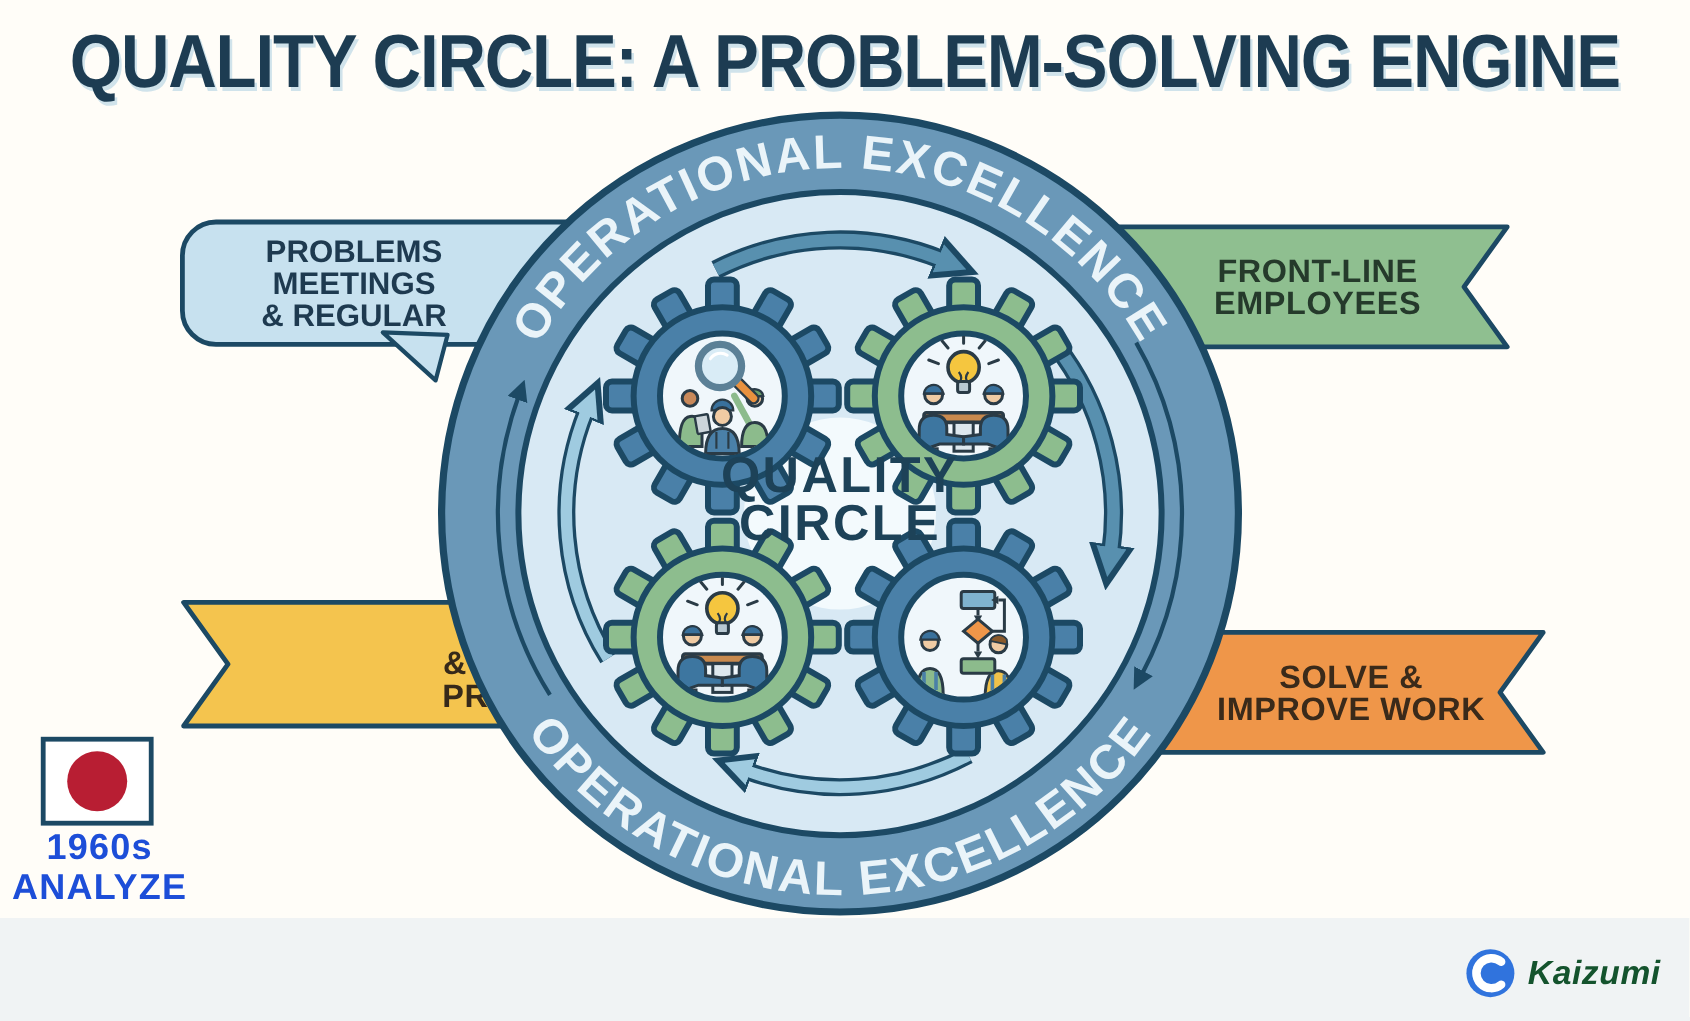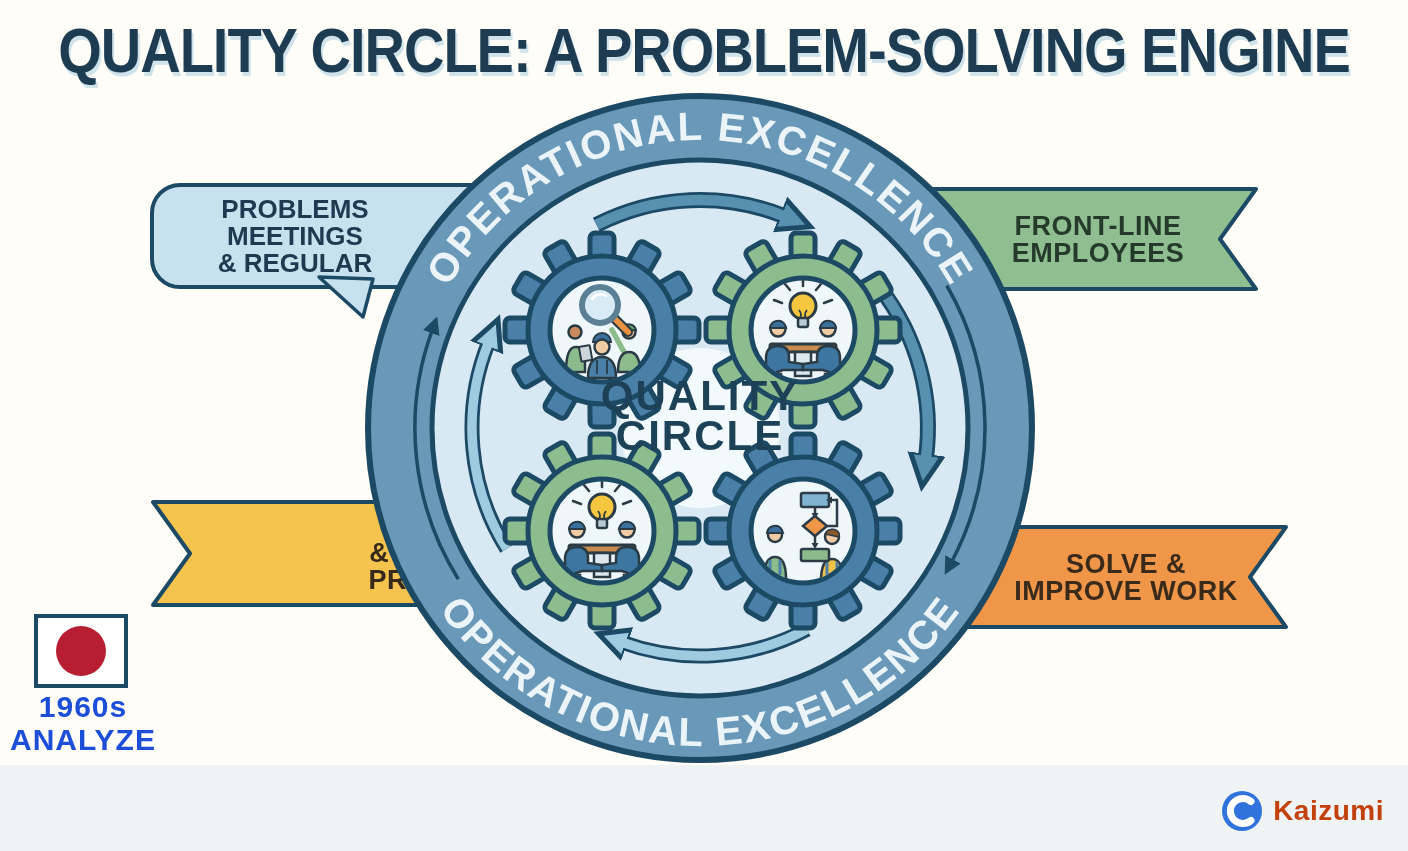--- a/index.html
+++ b/index.html
@@ -66,21 +66,21 @@
   #origin-text{
     left:8px;top:690px;width:150px;text-align:center;z-index:1;
     font-weight:bold;font-size:30px;line-height:33px;color:#1d4ed8;letter-spacing:1px;
   }
   
   #footer{
     left:0;top:765px;width:1408px;height:86px;
     background:var(--c-footer-bg,#f0f3f4);z-index:1;
   }
   #brand{position:absolute;right:24px;top:22px;height:48px;display:flex;align-items:center;gap:8px;}
-  #brand-name{font-weight:bold;font-size:28px;color:#c2410c;letter-spacing:.5px;}
+  #brand-name{font-weight:bold;font-size:28px;color:#14532d;letter-spacing:.5px;font-style:italic;}
 </style>
 </head>
 <body>
 
 <div id="title" class="abs">QUALITY CIRCLE: A PROBLEM-SOLVING ENGINE</div>
 
 <div id="bubble" class="abs"></div>
 <div id="bubble-text" class="abs">
   <div>PROBLEMS</div>
   <div>MEETINGS</div>

